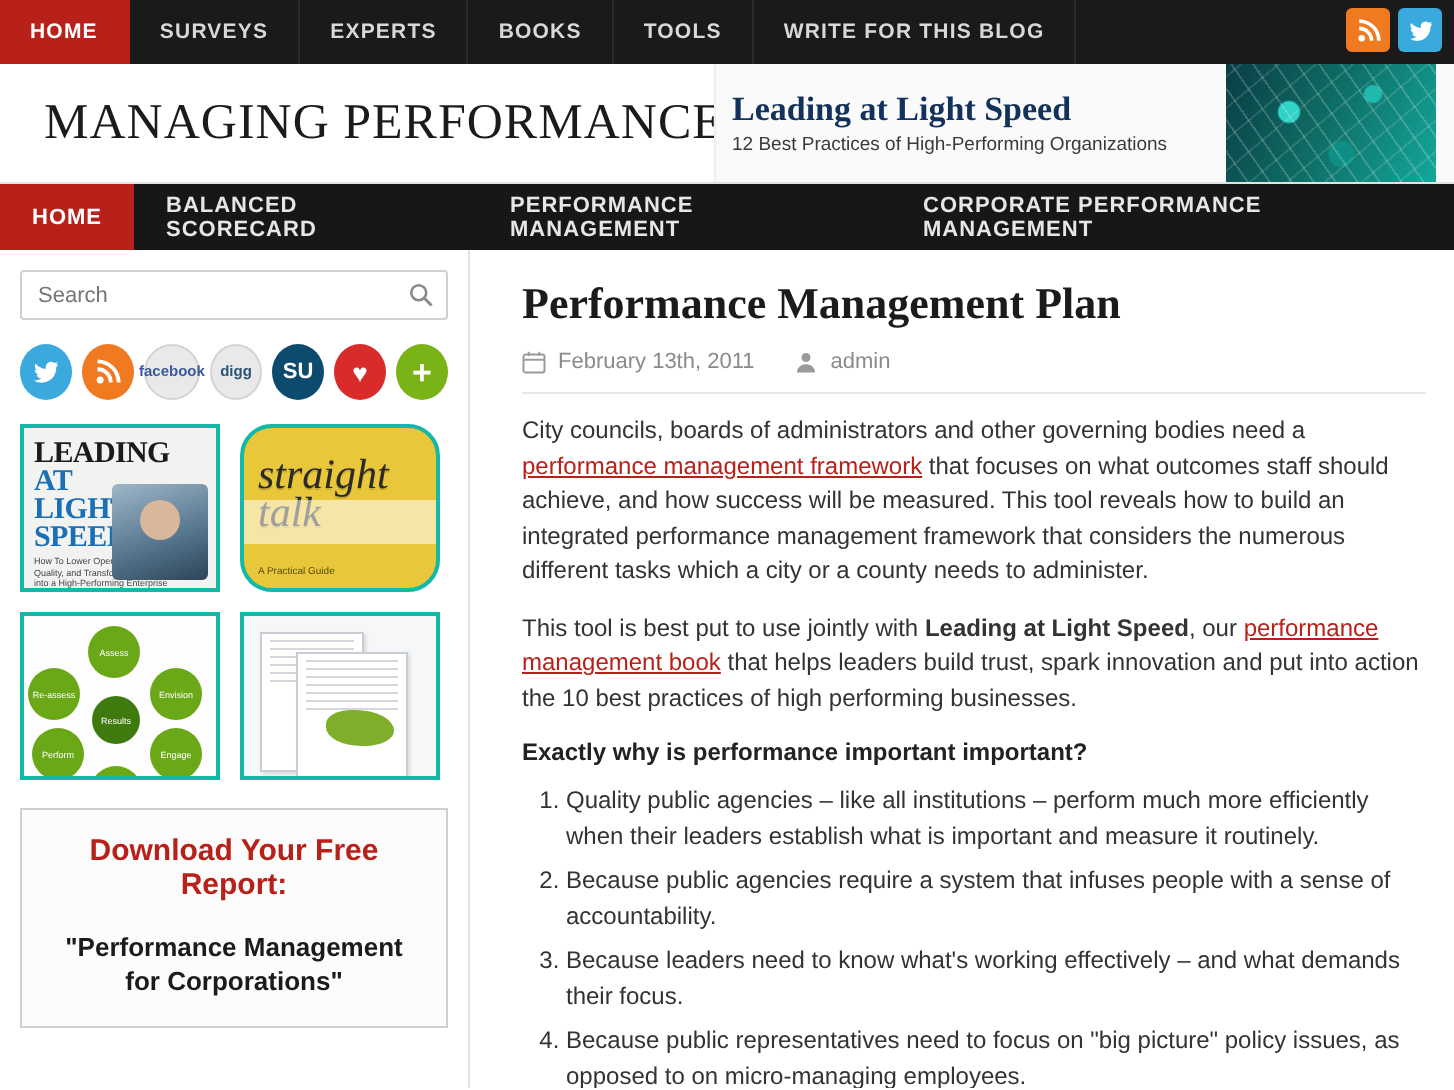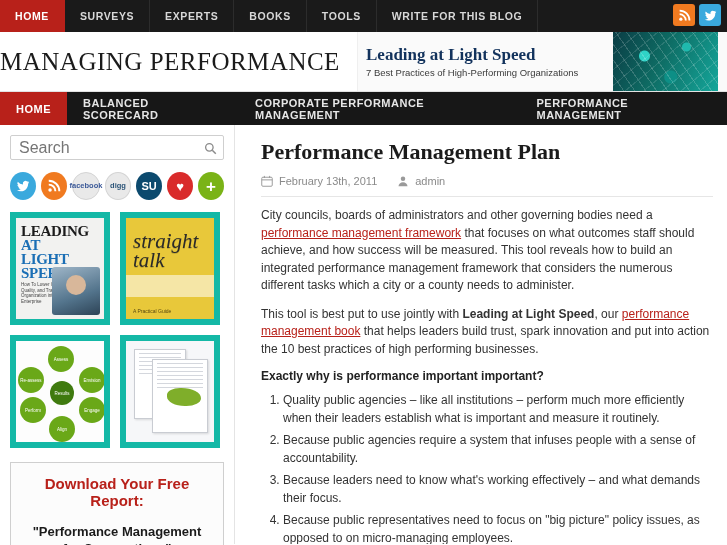--- a/index.html
+++ b/index.html
@@ -59,20 +59,21 @@
     display: flex;
     align-items: center;
     position: relative;
     overflow: hidden;
   }
   .brand {
     font-family: "Liberation Serif", serif;
     font-size: 25px;
     letter-spacing: .5px;
     color: #1b1b1b;
+    padding-left: 22px;
     white-space: nowrap;
   }
   .ad {
     position: absolute;
     right: 0; top: 0;
     width: 370px; height: 60px;
     background: #fafafa;
     border-left: 1px solid #efefef;
     display: flex;
     align-items: center;
@@ -151,21 +152,21 @@
     position: relative;
     height: 25px;
     border: 1px solid #cfcfcf;
     border-radius: 2px;
     background: #fff;
   }
   .searchbox input {
     width: 100%; height: 100%;
     border: 0; outline: 0;
     padding: 0 26px 0 8px;
-    font-size: 16px;
+    font-size: 11px;
     color: #8a8a8a;
     font-family: "Liberation Sans", sans-serif;
     background: transparent;
   }
   .search-icon {
     position: absolute; right: 6px; top: 5px;
     width: 13px; height: 13px;
     cursor: pointer;
   }
 
@@ -193,22 +194,22 @@
   .c-heart { background: #d92b2b; font-size: 13px; }
   .c-plus { background: #7ab317; font-size: 17px; }
 
   .thumbs {
     display: flex;
     gap: 10px;
     margin-top: 12px;
   }
   .thumb {
     width: 100px;
-    height: 113px;
-    border: 6px solid #14b8a6;
+    height: 84px;
+    border: 2px solid #14b8a6;
     overflow: hidden;
     position: relative;
     cursor: pointer;
   }
   .thumb-2row { margin-top: 10px; }
 
   
   .bk1 { background: #f2f2f0; }
   .bk1 .t {
     font-family: "Liberation Serif", serif;
@@ -234,21 +235,21 @@
     background: linear-gradient(160deg,#9fb6c8 0%,#53748c 60%,#2d4356 100%);
   }
   .bk1 .face:after {
     content: "";
     position: absolute; left: 14px; top: 8px;
     width: 20px; height: 20px; border-radius: 50%;
     background: #d8b79a;
   }
 
   
-  .bk2 { background: #e8c83a; }
+  .bk2 { background: #e8c83a; border-radius: 16px; }
   .bk2 .t {
     font-family: "Liberation Serif", serif;
     font-size: 21px;
     line-height: 19px;
     color: #ffffff;
     font-style: italic;
     padding: 14px 0 0 7px;
     text-shadow: 0 1px 0 rgba(0,0,0,.15);
   }
   .bk2 .t span { color: #2a2a2a; }
@@ -391,32 +392,32 @@
         </svg>
     </div>
   </div>
 </div>
 
 <div class="header">
   <div class="brand">MANAGING PERFORMANCE</div>
   <div class="ad">
     <div class="ad-text">
       <div class="ad-title">Leading at Light Speed</div>
-      <div class="ad-sub">7 Best Practices of High-Performing Organizations</div>
+      <div class="ad-sub">12 Best Practices of High-Performing Organizations</div>
     </div>
     <div class="ad-swoosh"></div>
     <div class="ad-art"></div>
   </div>
 </div>
 
 <div class="mainnav">
   <div class="mainnav-item active">HOME</div>
   <div class="mainnav-item">BALANCED SCORECARD</div>
+  <div class="mainnav-item">PERFORMANCE MANAGEMENT</div>
   <div class="mainnav-item">CORPORATE PERFORMANCE MANAGEMENT</div>
-  <div class="mainnav-item">PERFORMANCE MANAGEMENT</div>
 </div>
 
 <div class="page">
 
   <div class="sidebar">
 
     <div class="searchbox">
       <input type="text" placeholder="Search" style="">
       <span class="search-icon">
         <svg width="13" height="13" viewBox="0 0 16 16" aria-hidden="true">

